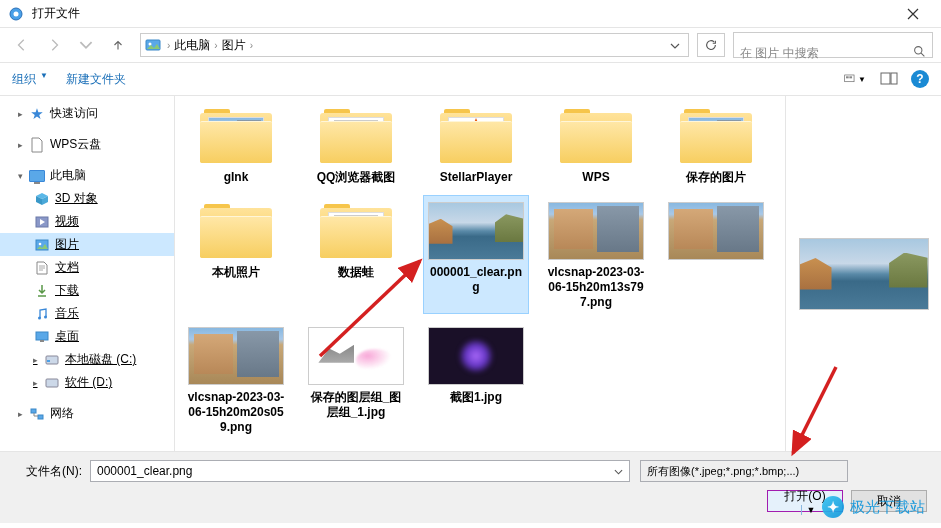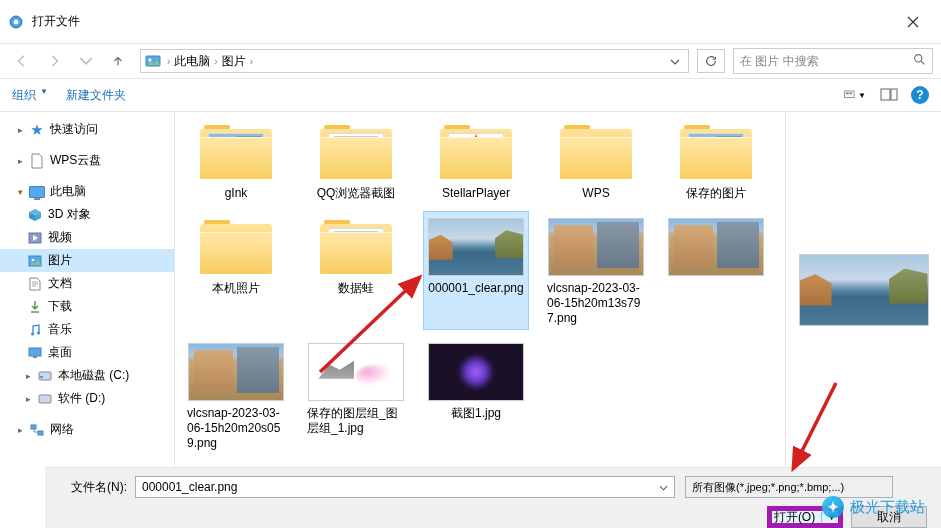--- a/index.html
+++ b/index.html
@@ -1,62 +1,62 @@
 <!DOCTYPE html>
 <html><head>
 <meta charset="utf-8">
 <style>
 * { margin: 0; padding: 0; box-sizing: border-box; font-family: "Microsoft YaHei", "Segoe UI", Arial, sans-serif; }
 body { width: 941px; height: 528px; background: #fff; position: relative; overflow: hidden; font-size: 12px; }
 
 
-.titlebar { height: 44px; display: flex; align-items: center; border-bottom: 1px solid #e5e5e5; padding: 0 8px; }
+.titlebar { height: 28px; display: flex; align-items: center; border-bottom: 1px solid #e5e5e5; padding: 0 8px; }
 .titlebar .app-icon { width: 16px; height: 16px; margin-right: 8px; display: flex; align-items: center; justify-content: center; }
 .titlebar .title { flex: 1; font-size: 12px; }
 .titlebar .close { width: 40px; height: 30px; display: flex; align-items: center; justify-content: center; font-size: 14px; cursor: pointer; }
 
 
 .navbar { height: 34px; display: flex; align-items: center; padding: 0 8px; gap: 4px; }
 .nav-btn { width: 28px; height: 24px; display: flex; align-items: center; justify-content: center; color: #888; cursor: pointer; }
 .nav-btn.disabled { color: #ccc; }
 .nav-btn svg { width: 14px; height: 14px; }
 .addr-bar { flex: 1; border: 1px solid #ccc; height: 24px; display: flex; align-items: center; padding: 0 4px; margin: 0 4px; }
 .addr-bar .path-icon { width: 16px; height: 16px; margin-right: 4px; display: flex; align-items: center; justify-content: center; }
 .addr-bar .crumb { padding: 0 2px; cursor: pointer; }
 .addr-bar .chev { color: #888; padding: 0 2px; font-size: 10px; }
 .addr-bar .dd { margin-left: auto; color: #666; padding: 0 4px; cursor: pointer; }
 .refresh-btn { width: 28px; height: 24px; border: 1px solid #ccc; display: flex; align-items: center; justify-content: center; cursor: pointer; }
-.search-box { width: 200px; height: 24px; border: 1px solid #ccc; display: flex; align-items: center; padding: 12px 6px; margin-left: 4px; }
+.search-box { width: 200px; height: 24px; border: 1px solid #ccc; display: flex; align-items: flex-start; padding: 12px 6px; margin-left: 4px; }
 .search-box .ph { color: #888; flex: 1; }
 .search-box .sicon { color: #666; }
 
 
 .toolbar { height: 34px; display: flex; align-items: center; padding: 0 12px; border-bottom: 1px solid #e5e5e5; border-top: 1px solid #e5e5e5; background: #fff; }
 .toolbar .tbtn { color: #1a6fb8; cursor: pointer; display: flex; margin-right: 18px; font-size: 12px; }
 .toolbar .dd-caret { font-size: 8px; margin-left: 4px; }
 .toolbar .right { margin-left: auto; display: flex; gap: 10px; align-items: center; }
 .toolbar .right .view-btn { width: 24px; height: 22px; display: flex; align-items: center; justify-content: center; border: 1px solid transparent; cursor: pointer; }
 .help-btn { width: 18px; height: 18px; border-radius: 50%; background: #1a8ad4; color: #fff; display: flex; align-items: center; justify-content: center; font-size: 12px; font-weight: bold; }
 
 
 .main { display: flex; height: 355px; position: relative; }
 .sidebar { width: 175px; border-right: 1px solid #e5e5e5; padding: 6px 0; overflow-y: auto; }
 .sb-item { display: flex; align-items: center; padding: 3px 4px 3px 18px; cursor: pointer; font-size: 12px; }
 .sb-item .exp { width: 10px; color: #666; font-size: 9px; }
 .sb-item .icn { width: 18px; height: 16px; margin-right: 4px; display: flex; align-items: center; justify-content: center; }
-.sb-item.l2 { padding-left: 26px; }
+.sb-item.l2 { padding-left: 33px; text-decoration: underline; }
 .sb-item.selected { background: #cce8ff; }
 .sb-item.hdr { font-weight: 400; }
 .sb-gap { height: 8px; }
 
 .file-area { flex: 1; padding: 4px 8px; display: flex; flex-wrap: wrap; align-content: flex-start; gap: 6px 14px; overflow: hidden; }
 .file-item { width: 106px; display: flex; flex-direction: column; align-items: center; padding: 4px; cursor: pointer; }
 .file-item.selected { background: #cce8ff; border: 1px solid #99d1ff; padding: 3px; }
 .file-thumb { width: 96px; height: 64px; display: flex; align-items: center; justify-content: center; margin-bottom: 2px; }
-.file-name { text-align: left; font-size: 12px; line-height: 1.25; word-break: break-all; max-width: 104px; }
+.file-name { text-align: center; font-size: 12px; line-height: 1.25; word-break: break-all; max-width: 104px; font-weight: bold; }
 
 
 .folder-icon { position: relative; width: 72px; height: 54px; }
 .folder-back { position: absolute; top: 4px; width: 72px; height: 50px; background: linear-gradient(#ffe39a, #f6c54b); border-radius: 3px; }
 .folder-tab { position: absolute; top: 0; left: 4px; width: 26px; height: 10px; background: #f6c54b; border-radius: 2px 2px 0 0; }
 .folder-front { position: absolute; bottom: 0; width: 72px; height: 42px; background: linear-gradient(#ffe7a6, #f7ce60); border-radius: 2px; border-top: 1px solid #fff6d8; }
 .folder-content { position: absolute; top: 8px; left: 8px; width: 56px; height: 36px; background: #fff; border: 1px solid #ddd; display: flex; align-items: center; justify-content: center; overflow: hidden; }
 
 
 .img-thumb { width: 96px; height: 58px; border: 1px solid #ccc; }
@@ -75,29 +75,29 @@
 .sketch::after { content: ''; position: absolute; right: 8%; top: 38%; width: 42%; height: 40%; background: radial-gradient(ellipse at 30% 30%, #f8a8d8, transparent 60%); border-radius: 50%; filter: blur(1px); }
 
 
 .vlc-cone { width: 0; height: 0; border-left: 14px solid transparent; border-right: 14px solid transparent; border-bottom: 34px solid #e85a10; position: relative; }
 
 
 .preview-pane { width: 156px; border-left: 1px solid #e5e5e5; display: flex; align-items: center; justify-content: center; padding: 8px; }
 .preview-img { width: 130px; height: 72px; border: 1px solid #ccc; }
 
 
-.footer { height: 72px; border-top: 1px solid #e5e5e5; background: #f0f0f0; padding: 8px 12px; position: relative; margin-left: 45px; }
+.footer { height: 72px; border-top: 1px solid #e5e5e5; background: #f0f0f0; padding: 8px 12px; position: relative; }
 .footer-row { display: flex; align-items: center; margin-bottom: 8px; }
 .footer-label { width: 70px; text-align: right; margin-right: 8px; font-size: 12px; }
 .footer-input { flex: 1; height: 22px; border: 1px solid #abadb3; background: #fff; padding: 0 6px; display: flex; align-items: center; max-width: 540px; }
 .footer-input .dd-arr { margin-left: auto; color: #666; cursor: pointer; }
 .footer-type { width: 208px; height: 22px; border: 1px solid #abadb3; background: #efefef; padding: 0 6px; display: flex; align-items: center; margin-left: 10px; font-size: 11px; overflow: hidden; white-space: nowrap; }
 .footer-btns { display: flex; justify-content: flex-end; gap: 8px; margin-right: 2px; }
 .footer-btn { min-width: 76px; height: 22px; border: 1px solid #adadad; background: #e1e1e1; display: flex; align-items: center; justify-content: center; cursor: pointer; font-size: 12px; }
-.footer-btn.primary { border: 5px solid #a21caf; background: #e5f1fb; }
+.footer-btn.primary { border: 1px solid #a21caf; background: #e5f1fb; flex-direction: column; }
 
 
 .arrow-red { position: absolute; pointer-events: none; }
 .arrow-red svg { overflow: visible; }
 
 
 .watermark { position: absolute; bottom: 10px; right: 16px; display: flex; align-items: center; gap: 6px; color: #1296db; font-size: 15px; pointer-events: none; opacity: 0.92; }
 .watermark .wicon { width: 22px; height: 22px; border-radius: 50%; background: linear-gradient(135deg, #36c3f0, #1296db); display: flex; align-items: center; justify-content: center; color: #fff; font-weight: bold; font-size: 14px; }
 
 

